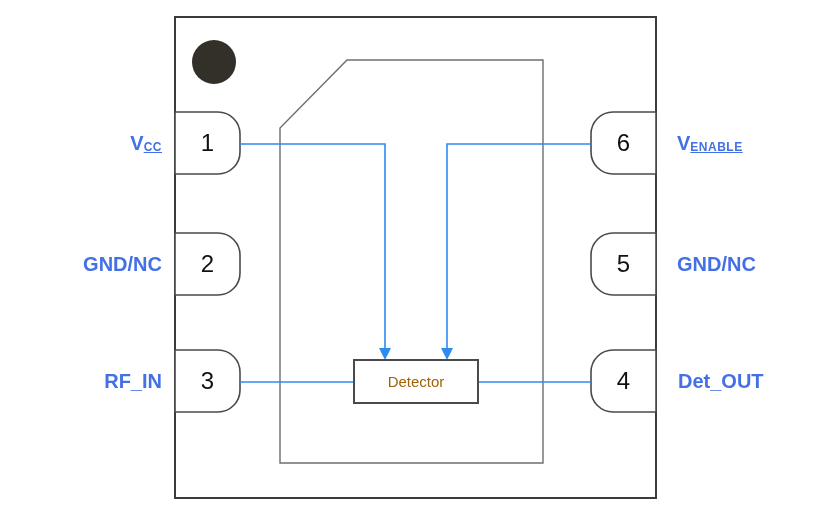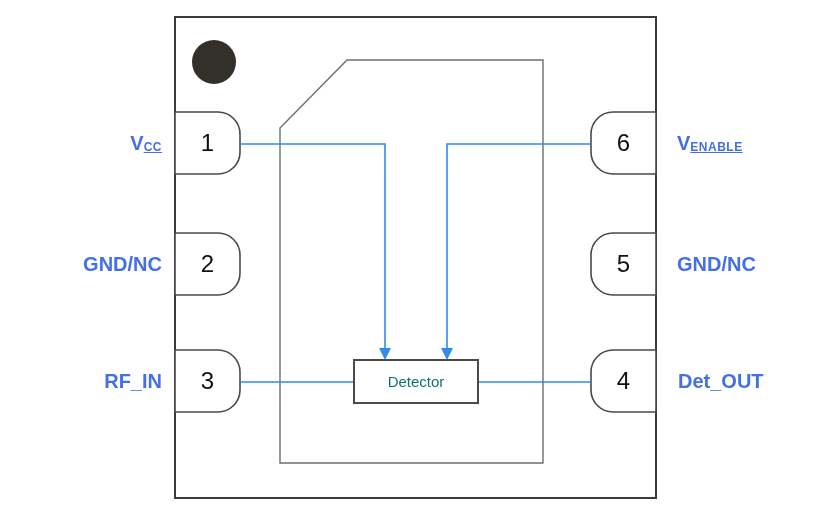--- a/index.html
+++ b/index.html
@@ -26,21 +26,21 @@
     font-size:20px;
     white-space:nowrap;
   }
   .pin-label.align-right{justify-content:flex-end;}
   .pin-label.align-left{justify-content:flex-start;}
   .label-main{font-size:20px;line-height:1;}
   .label-sub{font-size:12px;line-height:1;position:relative;top:4px;letter-spacing:0.5px;text-decoration:underline;}
   .detector-label{
     display:flex;align-items:center;justify-content:center;
     width:124px;height:43px;
-    font-size:15px;color:#0f766e;
+    font-size:15px;color:#a16207;
   }
 </style>
 </head>
 <body>
 
 <div id="canvas">
 
   <svg id="schematic-svg" width="816" height="514" viewBox="0 0 816 514">
 
     <rect x="175" y="17" width="481" height="481" fill="#ffffff" stroke="#3B3B3B" stroke-width="2"></rect>

